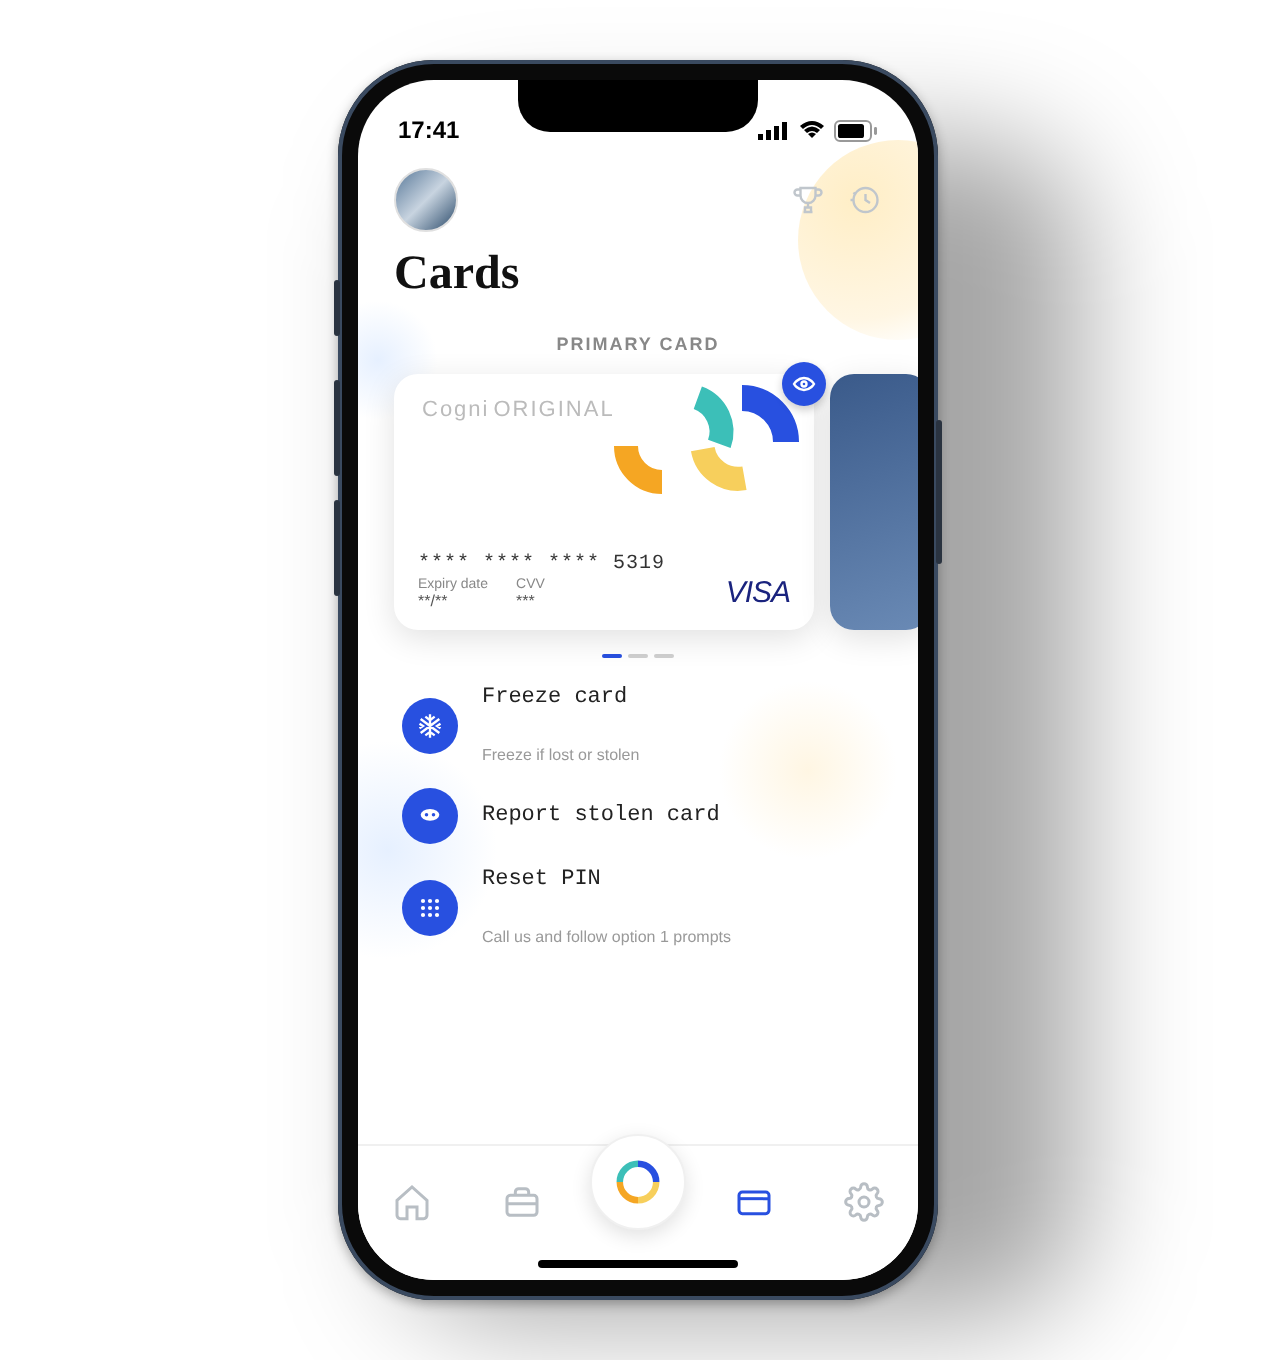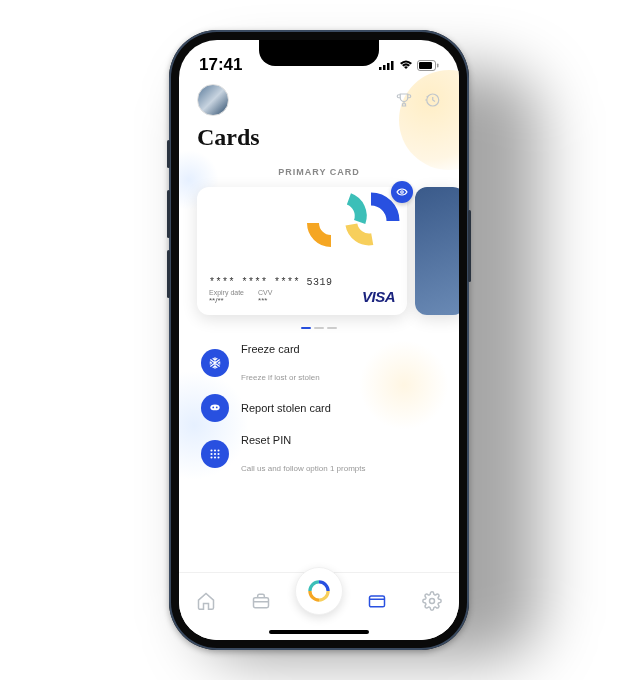--- a/index.html
+++ b/index.html
@@ -50,21 +50,21 @@
   
   .blob { position: absolute; border-radius: 50%; z-index: 0; }
   .blob.b1 { width: 100px; height: 100px; top: 30px; right: -40px; background: radial-gradient(circle at 30% 30%, #ffeec6 0%, #fff6e3 60%, transparent 80%); }
   .blob.b2 { width: 60px; height: 60px; top: 110px; left: -20px; background: radial-gradient(circle at 50% 50%, #e6f0ff 0%, transparent 70%); }
   .blob.b3 { width: 90px; height: 90px; top: 300px; right: 10px; background: radial-gradient(circle at 50% 50%, #fff6e3 0%, transparent 70%); }
   .blob.b4 { width: 110px; height: 110px; bottom: 160px; left: -40px; background: radial-gradient(circle at 50% 50%, #e6f0ff 0%, transparent 70%); }
   .status-bar {
     position: relative; z-index: 5;
     height: 38px; padding: 12px 20px 0;
     display: flex; justify-content: space-between; align-items: center;
-    font-size: 17px; font-weight: 600; color: #000;
+    font-size: 12px; font-weight: 600; color: #000;
   }
   .status-icons { display: flex; gap: 4px; align-items: center; }
   .content { position: relative; z-index: 2; padding: 6px 18px 0; height: calc(100% - 38px - 70px); overflow: hidden; }
   .header { display: flex; justify-content: space-between; align-items: center; }
   .avatar {
     width: 32px; height: 32px; border-radius: 50%;
     background: linear-gradient(135deg, #5a7a9a 0%, #c8d4e0 50%, #2a4a6a 100%);
     border: 1px solid #e0e0e0;
   }
   .header-icons { display: flex; gap: 10px; color: #c0c6cc; }
@@ -92,36 +92,36 @@
     display: flex; align-items: center; justify-content: center;
     z-index: 3; box-shadow: 0 2px 4px rgba(0,0,0,0.2);
   }
   .card-brand { font-size: 11px; color: #666; font-weight: 600; }
   .card-brand span { color: #bbb; font-weight: 400; letter-spacing: 1px; margin-left: 2px; }
   .card-art { position: absolute; top: 4px; right: 4px; width: 120px; height: 70px; }
   .card-number { position: absolute; bottom: 27px; left: 12px; font-size: 10px; letter-spacing: 0.5px; color: #333; font-family: 'Courier New', monospace; font-weight: 400; }
   .card-meta { position: absolute; bottom: 10px; left: 12px; display: flex; gap: 14px; }
   .card-meta div { font-size: 7px; color: #888; }
   .card-meta .val { color: #555; font-size: 8px; }
-  .visa { position: absolute; right: 12px; bottom: 10px; font-style: italic; font-weight: 700; font-size: 15px; color: #1a237e; letter-spacing: -0.5px; }
+  .visa { position: absolute; right: 12px; bottom: 10px; font-style: italic; font-weight: 400; font-size: 15px; color: #1a237e; letter-spacing: -0.5px; }
   .pager { display: flex; justify-content: center; gap: 3px; margin: 12px 0 14px; }
   .pager span { width: 10px; height: 2px; background: #d0d0d0; border-radius: 1px; }
   .pager span.active { background: #2850e0; }
   .action-list { display: flex; flex-direction: column; gap: 10px; padding: 0 4px; }
   .action {
     display: flex; align-items: center; gap: 12px;
     min-height: 32px;
   }
   .action-icon {
     width: 28px; height: 28px; border-radius: 50%;
     background: #2850e0;
     display: flex; align-items: center; justify-content: center;
     flex-shrink: 0;
   }
-  .action-text .t { font-size: 11px; color: #222; font-weight: 500; }
+  .action-text .t { font-size: 11px; color: #222; font-weight: 500; font-family: Liberation Mono, monospace; }
   .action-text .s { font-size: 8px; color: #999; margin-top: 18px; }
   .tabbar {
     position: absolute; bottom: 0; left: 0; right: 0;
     height: 68px; background: #fff;
     border-top: 1px solid #f0f0f0;
     display: flex; justify-content: space-around; align-items: center;
     z-index: 5;
     padding-bottom: 12px;
   }
   .tab { color: #b8bec4; display: flex; align-items: center; justify-content: center; width: 40px; height: 40px; }
@@ -189,20 +189,23 @@
             </svg>
         </div>
       </div>
 
       <div class="title">Cards</div>
       <div class="section-label">PRIMARY CARD</div>
 
       <div class="card-row">
         <div style="position:relative;">
           <div class="card">
+            <div class="card-brand">
+              <span>Cogni</span><span>ORIGINAL</span>
+            </div>
             <svg class="card-art" viewBox="0 0 120 70">
               <path d="M 88 8 A 22 22 0 0 1 110 30" fill="none" stroke="#2850e0" stroke-width="13"></path>
               <path d="M 62 10 A 18 18 0 0 1 80 28" fill="none" stroke="#3cbfb8" stroke-width="12" transform="rotate(20 70 20)"></path>
               <path d="M 48 50 A 18 18 0 0 1 30 32" fill="none" stroke="#f5a623" stroke-width="12"></path>
               <path d="M 88 50 A 18 18 0 0 1 70 32" fill="none" stroke="#f7cf5c" stroke-width="12" transform="rotate(-10 78 42)"></path>
             </svg>
             <div class="card-number">**** **** **** 5319</div>
             <div class="card-meta">
               <div>
                   <div>Expiry date</div>

